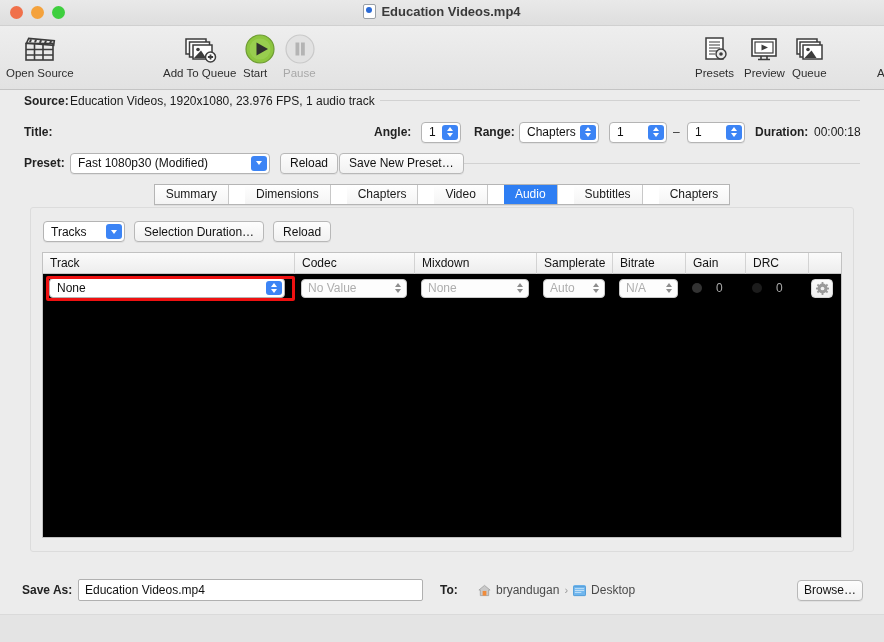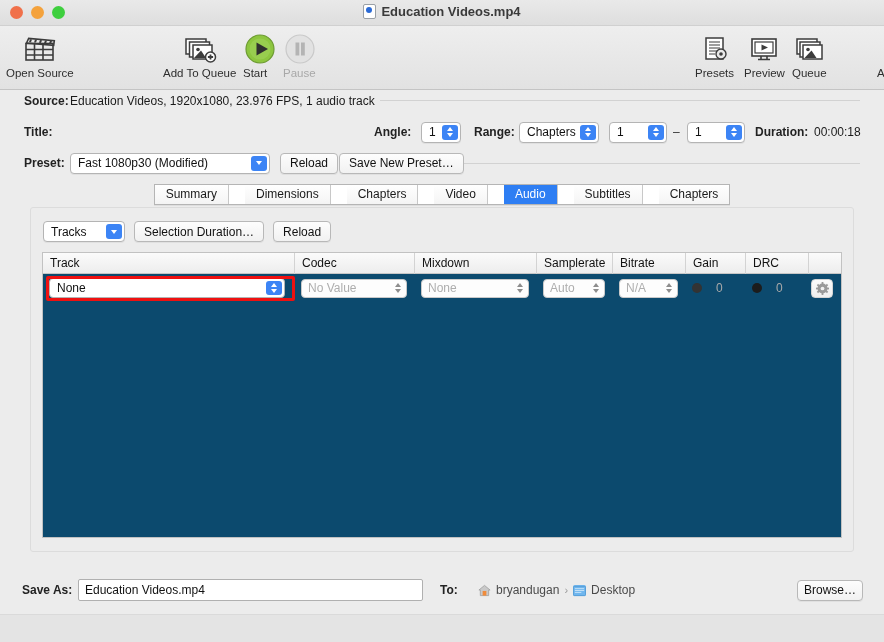--- a/index.html
+++ b/index.html
@@ -99,21 +99,21 @@
 
   
   .panel {
     position:absolute; left:30px; top:207px; width:824px; height:345px;
     background:#ececec; border:1px solid #dcdcdc; border-radius:3px;
   }
   .panel-toolbar{ position:absolute; left:12px; top:13px; display:flex; gap:9px; align-items:center; }
 
   .tablewrap {
     position:absolute; left:11px; top:44px; width:800px; height:286px;
-    border:1px solid #c2c2c2; background:#0c4a6e; overflow:hidden;
+    border:1px solid #c2c2c2; background:#000000; overflow:hidden;
   }
   .thead {
     display:flex; height:21px; background:linear-gradient(to bottom,#fbfbfb,#ededed);
     border-bottom:1px solid #c6c6c6; align-items:center;
   }
   .th {
     font-size:12px; color:#111; padding-left:7px; height:21px; line-height:21px;
     border-right:1px solid #d3d3d3; overflow:hidden; white-space:nowrap;
   }
   .th:last-child{ border-right:none; }

